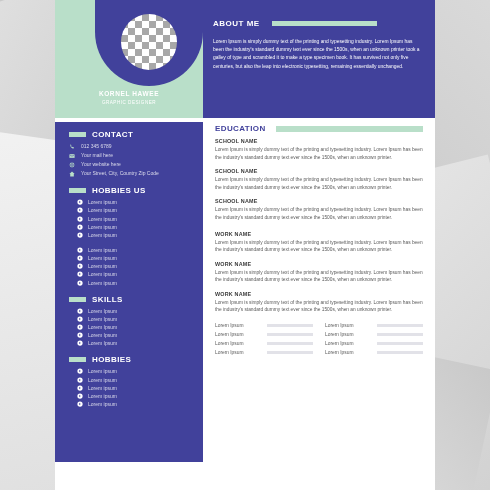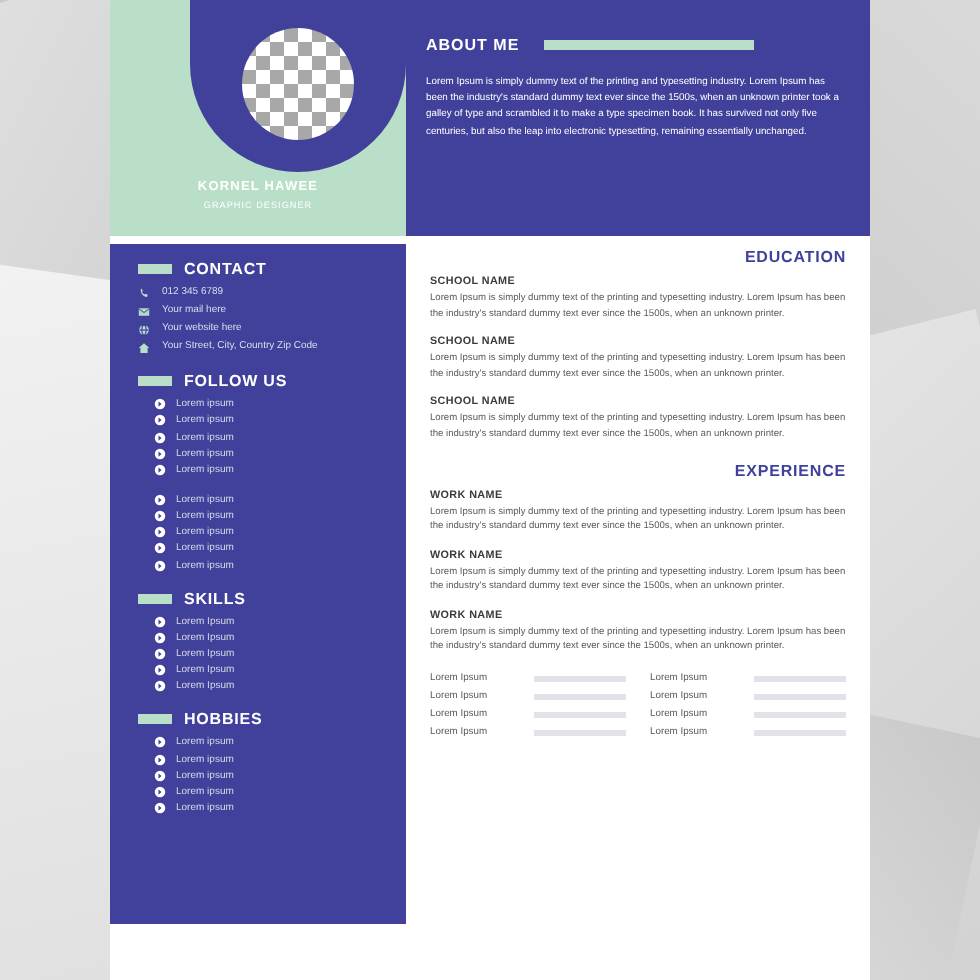--- a/index.html
+++ b/index.html
@@ -121,21 +121,21 @@
   }
   .sb-ico svg { display: block; width: 6px; height: 6px; }
   .sb-txt { color: #d9d9ea; font-size: 5px; line-height: 1.2; }
   .ct-li { display: flex; align-items: flex-start; margin-bottom: 2.4px; }
   .ct-ico { width: 7px; margin-right: 5px; flex: none; color: #b9dfc9; }
   .ct-ico svg { display: block; width: 6px; height: 6px; margin-top: .5px; }
   .ct-txt { color: #dcdcec; font-size: 5px; line-height: 1.35; }
 
   
   .ms { margin-bottom: 9px; }
-  .ms-head { display: flex; align-items: flex-end; margin-bottom: 5px; flex-direction: column; }
+  .ms-head { display: flex; align-items: center; margin-bottom: 5px; }
   .ms-title { color:#41419b; font-size: 8px; font-weight: bold; letter-spacing:.4px; }
   .ms-rule { flex: 1; height: 6px; background: #b9dfc9; margin-left: 10px; }
   .entry { margin-bottom: 6.5px; }
   .entry-title { color:#3a3a3a; font-size: 5.4px; font-weight: bold; letter-spacing:.2px; margin-bottom: 2px; }
   .entry-body { color:#5a5a5a; font-size: 4.8px; line-height: 1.62; }
 
   
   .sw-grid { display: grid; grid-template-columns: 1fr 1fr; column-gap: 12px; row-gap: 4px; }
   .sw-item { display: flex; align-items: center; }
   .sw-label { color:#5a5a5a; font-size: 4.9px; width: 52px; flex: none; }
@@ -214,21 +214,21 @@
                   </svg>
                 </span>
               <span class="ct-txt">Your Street, City, Country Zip Code</span>
             </div>
           </div>
         </div>
 
         <div class="sb-block">
           <div class="sb-head">
             <span class="sb-dash"></span>
-            <span class="sb-title">FOLLOW US</span>
+            <span class="sb-title">HOBBIES US</span>
           </div>
           <ul class="sb-list">
             <li class="sb-li">
                 <span class="sb-ico">
                   <svg viewBox="0 0 16 16" fill="currentColor">
                     <circle cx="8" cy="8" r="7"></circle>
                     <path d="M6 4.5 10 8l-4 3.5z" fill="#41419b"></path>
                   </svg>
                 </span>
                 <span class="sb-txt">Lorem ipsum</span>
@@ -447,24 +447,20 @@
             <div class="entry-title">SCHOOL NAME</div>
             <div class="entry-body">Lorem Ipsum is simply dummy text of the printing and typesetting industry. Lorem Ipsum has been the industry's standard dummy text ever since the 1500s, when an unknown printer.</div>
           </div>
           <div class="entry">
             <div class="entry-title">SCHOOL NAME</div>
             <div class="entry-body">Lorem Ipsum is simply dummy text of the printing and typesetting industry. Lorem Ipsum has been the industry's standard dummy text ever since the 1500s, when an unknown printer.</div>
           </div>
         </div>
 
         <div class="ms">
-          <div class="ms-head">
-            <span class="ms-title">EXPERIENCE</span>
-            <span class="ms-rule"></span>
-          </div>
           <div class="entry">
             <div class="entry-title">WORK NAME</div>
             <div class="entry-body">Lorem Ipsum is simply dummy text of the printing and typesetting industry. Lorem Ipsum has been the industry's standard dummy text ever since the 1500s, when an unknown printer.</div>
           </div>
           <div class="entry">
             <div class="entry-title">WORK NAME</div>
             <div class="entry-body">Lorem Ipsum is simply dummy text of the printing and typesetting industry. Lorem Ipsum has been the industry's standard dummy text ever since the 1500s, when an unknown printer.</div>
           </div>
           <div class="entry">
             <div class="entry-title">WORK NAME</div>

